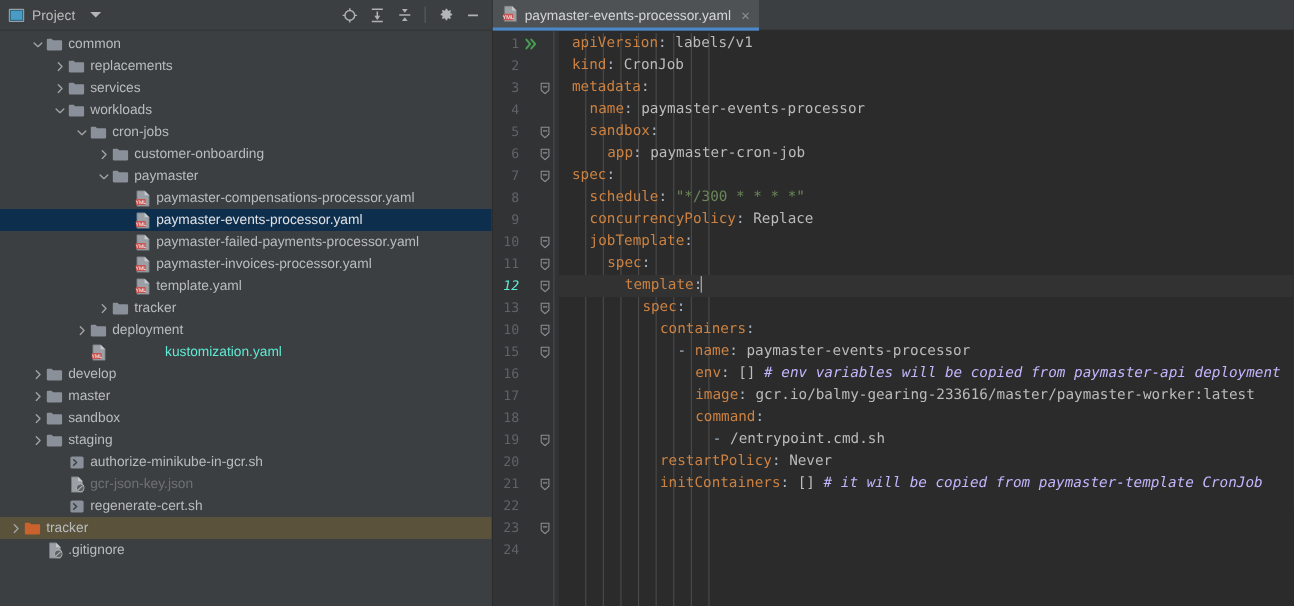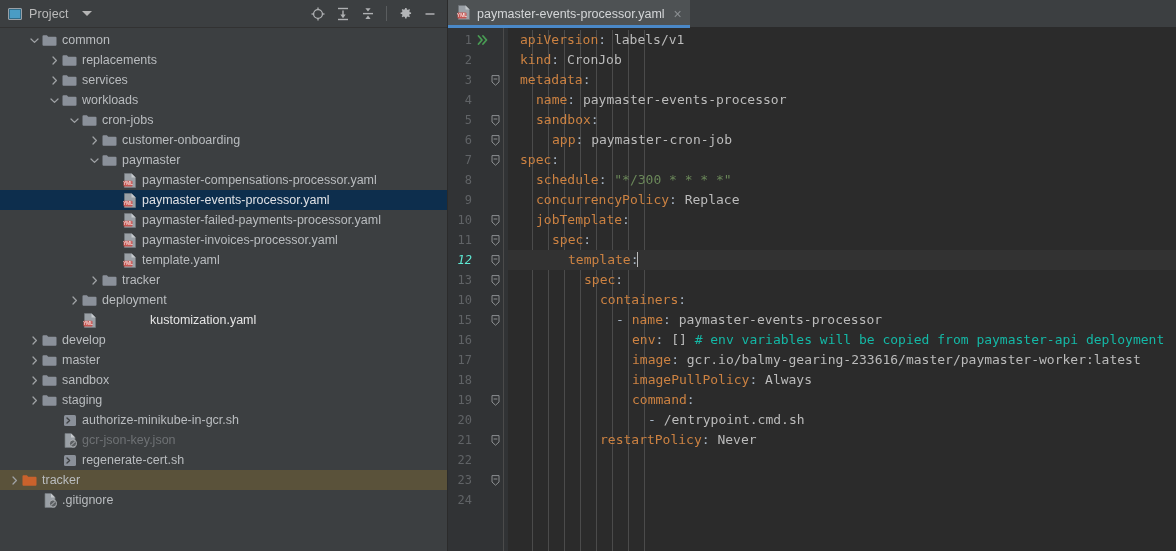--- a/index.html
+++ b/index.html
@@ -55,21 +55,21 @@
     height: 20px; display: flex; align-items: center;
     font-size: 12.5px; color: #b9bcbf; white-space: nowrap;
     padding-right: 4px;
   }
   .trow.sel { background: #0d2e4d; color: #e8e8e8; }
   .trow.modsel { background: #5a523a; }
   .twig { width: 13px; flex: 0 0 13px; display: flex; align-items: center; justify-content: center; }
   .twig svg { display:block; }
   .ticon-file { width: 17px; flex: 0 0 17px; display:flex; align-items:center; justify-content:center; margin-right: 4px; }
   .tlabel { line-height: 20px; }
-  .tlabel.blue { color: #e5e5e5; padding-left: 48px; }
+  .tlabel.blue { color: #5eead4; padding-left: 48px; }
   .tlabel.dim { color: #6e7174; }
   .tlabel.white { color: #dfe1e5; }
 
   
   #editor-pane { flex: 1; display: flex; flex-direction: column; min-width: 0; background: #2b2b2b; }
   #tabbar {
     height: 28px; flex: 0 0 28px; background: #3c3f41;
     display: flex; align-items: stretch;
   }
   .etab {
@@ -107,21 +107,21 @@
 
   #codetext { flex: 1; padding-top: 2px; position: relative; overflow: hidden; }
   .cline {
     height: 20px; line-height: 20px; white-space: pre; position: relative;
     padding-left: 12px; color: #a9b7c6;
   }
   .cline.cur { background: #323232; }
   .k { color: #cc8242; }
   .v { color: #bbbbbb; }
   .s { color: #6a8759; }
-  .cm { color: #14b8a6; }
+  .cm { color: #c4b5fd; font-style: italic; }
   .p { color: #a9b7c6; }
   .caret {
     display: inline-block; width: 1px; height: 15px; background: #bbbbbb;
     vertical-align: -3px; margin-left: -1px;
   }
   .iguide {
     position: absolute; width: 1px; background: #4b4b4b; top: 0;
   }
 </style>
 </head>
@@ -725,23 +725,23 @@
             <div class="cline" style="padding-left: 28px;"><span class="k">schedule</span><span class="p">: </span><span class="s">"*/300 * * * *"</span></div>
             <div class="cline" style="padding-left: 28px;"><span class="k">concurrencyPolicy</span><span class="p">: </span><span class="v">Replace</span></div>
             <div class="cline" style="padding-left: 28px;"><span class="k">jobTemplate</span><span class="p">:</span></div>
             <div class="cline" style="padding-left: 44px;"><span class="k">spec</span><span class="p">:</span></div>
             <div class="cline cur" style="padding-left: 60px;"><span class="k">template</span><span class="p">:</span><span class="caret"></span></div>
             <div class="cline" style="padding-left: 76px;"><span class="k">spec</span><span class="p">:</span></div>
             <div class="cline" style="padding-left: 92px;"><span class="k">containers</span><span class="p">:</span></div>
             <div class="cline" style="padding-left: 108px;"><span class="p">- </span><span class="k">name</span><span class="p">: </span><span class="v">paymaster-events-processor</span></div>
             <div class="cline" style="padding-left: 124px;"><span class="k">env</span><span class="p">: </span><span class="v">[] </span><span class="cm"># env variables will be copied from paymaster-api deployment</span></div>
             <div class="cline" style="padding-left: 124px;"><span class="k">image</span><span class="p">: </span><span class="v">gcr.io/balmy-gearing-233616/master/paymaster-worker:latest</span></div>
-            <div class="cline" style="padding-left: 124px;"><span class="k">imagePullPolicy</span><span class="p">: </span><span class="v">Always</span></div>
             <div class="cline" style="padding-left: 124px;"><span class="k">command</span><span class="p">:</span></div>
             <div class="cline" style="padding-left: 140px;"><span class="p">- </span><span class="v">/entrypoint.cmd.sh</span></div>
             <div class="cline" style="padding-left: 92px;"><span class="k">restartPolicy</span><span class="p">: </span><span class="v">Never</span></div>
+            <div class="cline" style="padding-left: 92px;"><span class="k">initContainers</span><span class="p">: </span><span class="v">[] </span><span class="cm"># it will be copied from paymaster-template CronJob</span></div>
             <div class="cline" style="padding-left: 12px;"></div>
           </div>
       </div>
     </div>
 
   </div>
 </div>
 
 </body></html>

